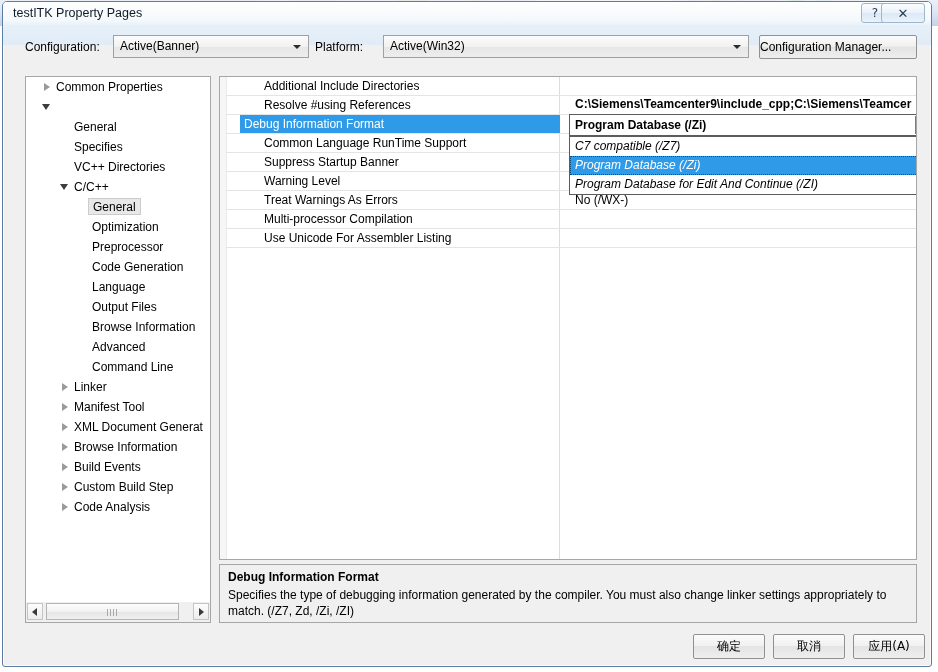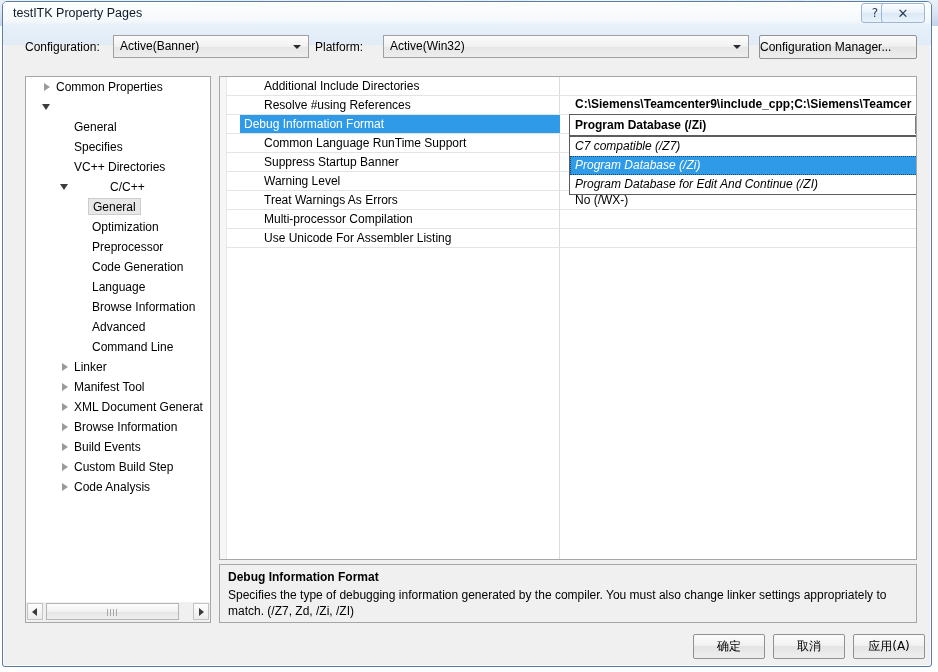--- a/index.html
+++ b/index.html
@@ -481,36 +481,39 @@
         <span class="tree-label" style="left: 40px;">General</span>
       </div>
       <div class="tree-item">
         <span class="tree-label" style="left: 40px;">Specifies</span>
       </div>
       <div class="tree-item">
         <span class="tree-label" style="left: 40px;">VC++ Directories</span>
       </div>
       <div class="tree-item">
         <span class="tw expanded" style="left: 24px;"></span>
-        <span class="tree-label" style="left: 40px; margin-left: 36px;">C/C++</span>
+        <span class="tree-label" style="left: 40px;">C/C++</span>
       </div>
       <div class="tree-item selected">
         <span class="tree-label" style="left: 58px;">General</span>
       </div>
       <div class="tree-item">
         <span class="tree-label" style="left: 58px;">Optimization</span>
       </div>
       <div class="tree-item">
         <span class="tree-label" style="left: 58px;">Preprocessor</span>
       </div>
       <div class="tree-item">
         <span class="tree-label" style="left: 58px;">Code Generation</span>
       </div>
       <div class="tree-item">
         <span class="tree-label" style="left: 58px;">Language</span>
+      </div>
+      <div class="tree-item">
+        <span class="tree-label" style="left: 58px;">Output Files</span>
       </div>
       <div class="tree-item">
         <span class="tree-label" style="left: 58px;">Browse Information</span>
       </div>
       <div class="tree-item">
         <span class="tree-label" style="left: 58px;">Advanced</span>
       </div>
       <div class="tree-item">
         <span class="tree-label" style="left: 58px;">Command Line</span>
       </div>

